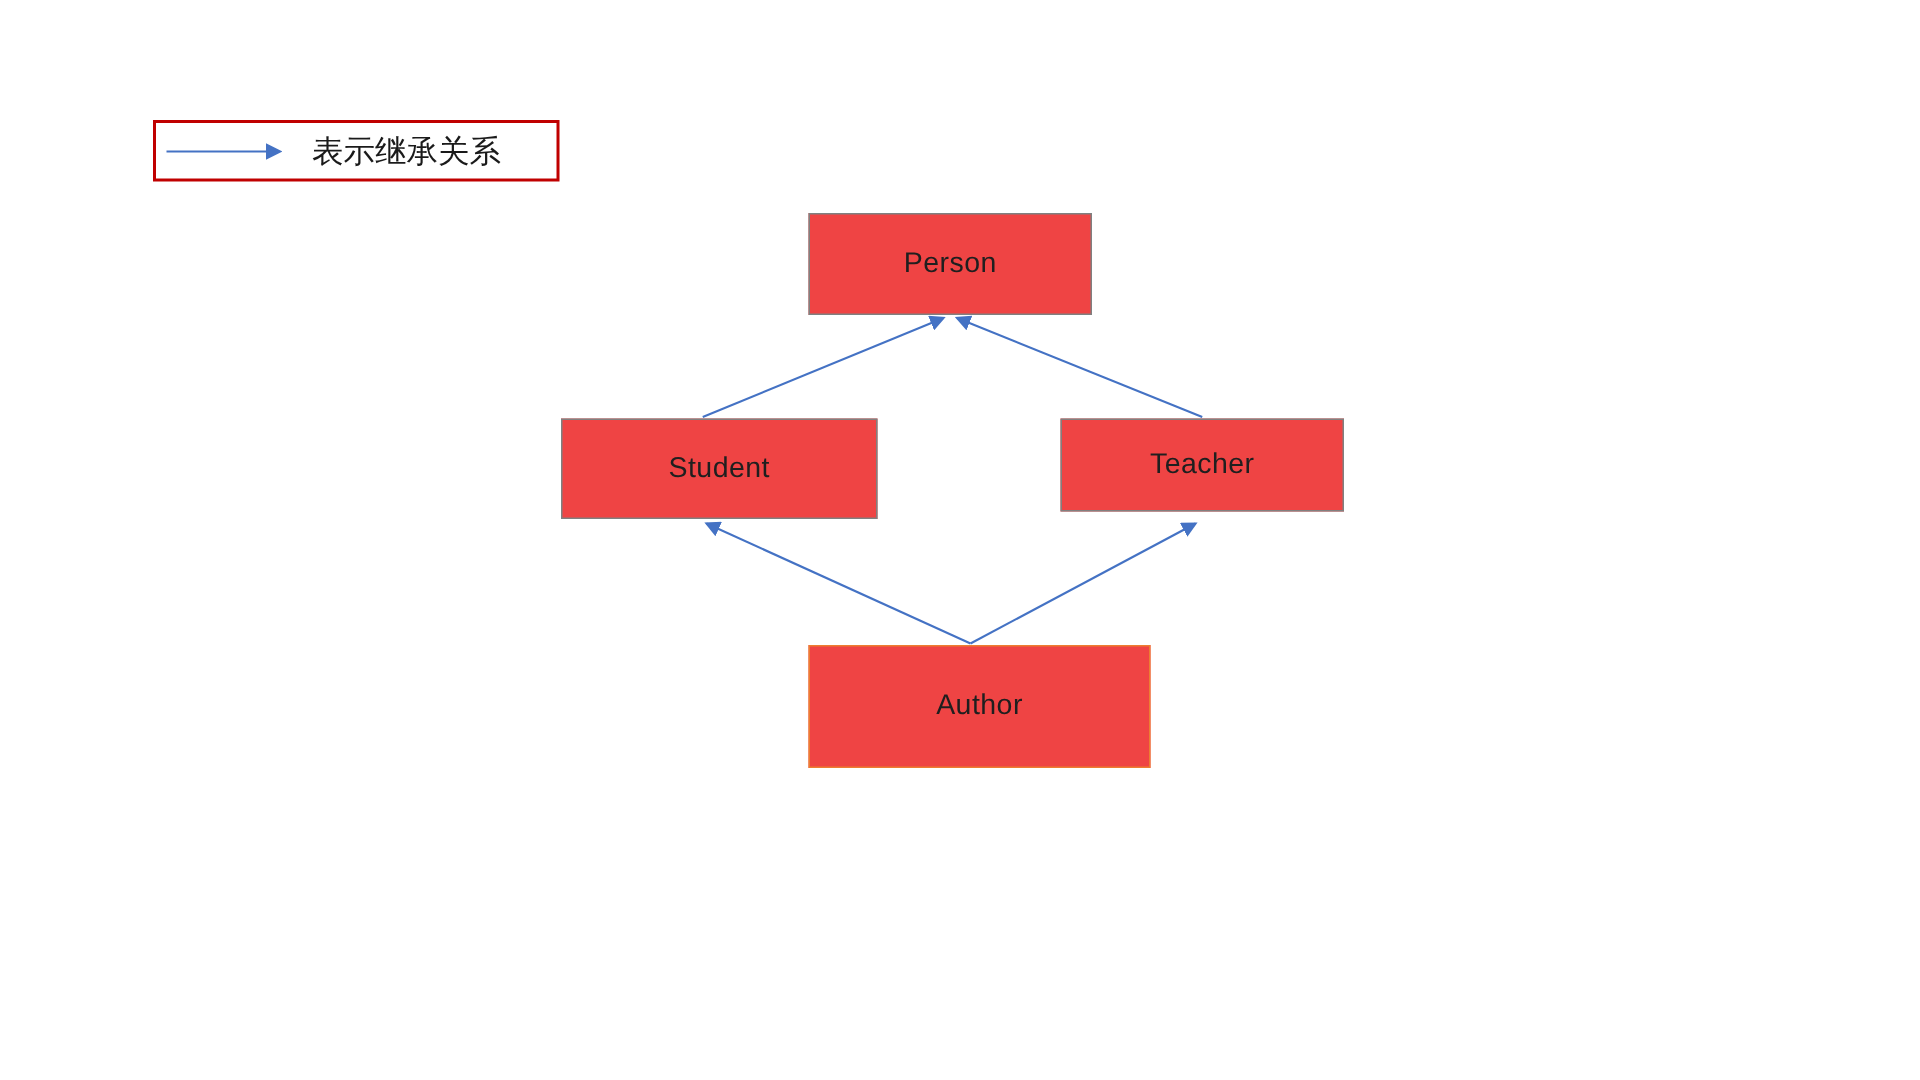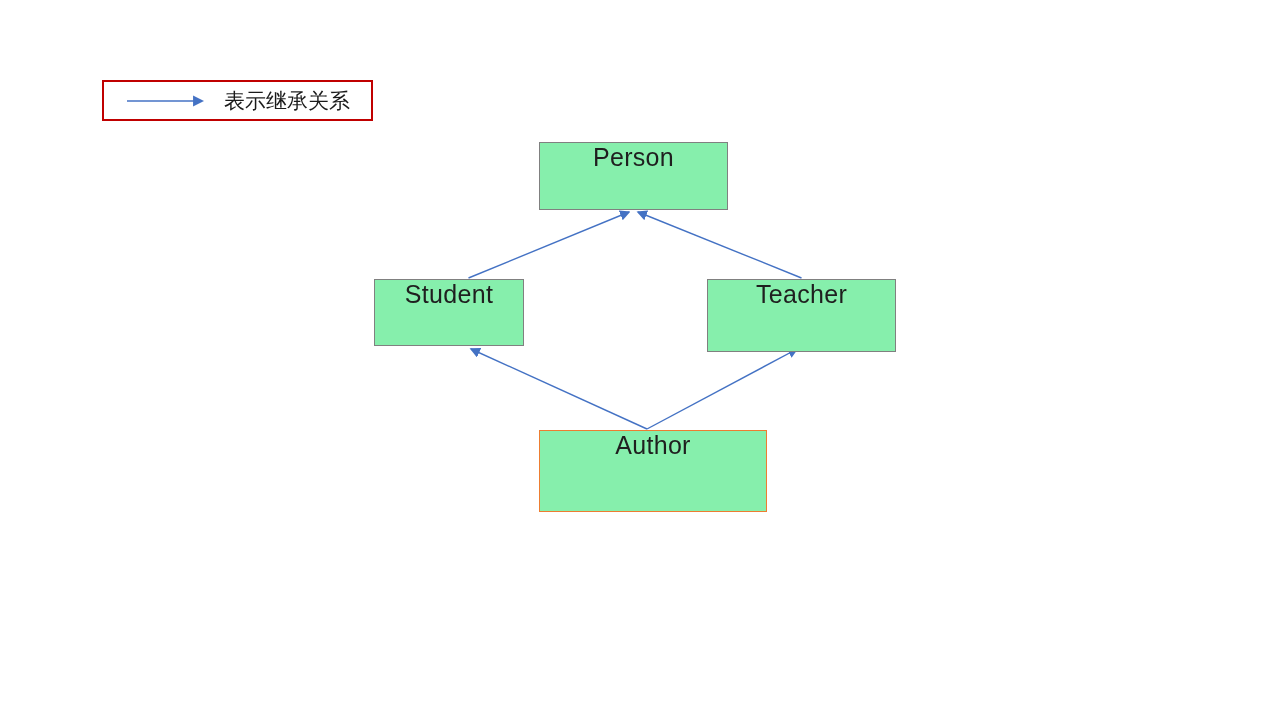--- a/index.html
+++ b/index.html
@@ -9,44 +9,44 @@
   .canvas {
     position: absolute;
     left: 0; top: 0;
     width: 1280px; height: 720px;
     background: #ffffff;
   }
 
   .node {
     position: absolute;
     display: flex;
-    align-items: flex-start;
+    align-items: center;
     justify-content: center;
-    background: #86efac;
+    background: #ef4444;
     color: #1f1f1f;
-    font-size: 25px;
+    font-size: 19px;
     letter-spacing: 0.3px;
   }
   .node-gray   { border: 1px solid #808080; }
   .node-orange { border: 1.5px solid var(--orange, #ED7D31); }
 
   #node-person  { left: 539px; top: 142px; width: 189px; height: 68px; }
-  #node-student { left: 374px; top: 279px; width: 150px; height: 67px; }
-  #node-teacher { left: 707px; top: 279px; width: 189px; height: 73px; }
+  #node-student { left: 374px; top: 279px; width: 211px; height: 67px; }
+  #node-teacher { left: 707px; top: 279px; width: 189px; height: 62px; }
   #node-author  { left: 539px; top: 430px; width: 228px; height: 82px; }
 
   .legend {
     position: absolute;
     left: 102px; top: 80px;
     width: 271px; height: 41px;
     border: 2px solid var(--red, #C00000);
     background: #ffffff;
     display: flex;
     align-items: center;
-    padding-left: 22px;
+    padding-left: 6px;
   }
   .legend-arrow-svg { display: block; margin-right: 13px; }
   .legend-label {
     font-size: 21px;
     color: #1a1a1a;
     white-space: nowrap;
   }
 
   .edges-overlay {
     position: absolute;

